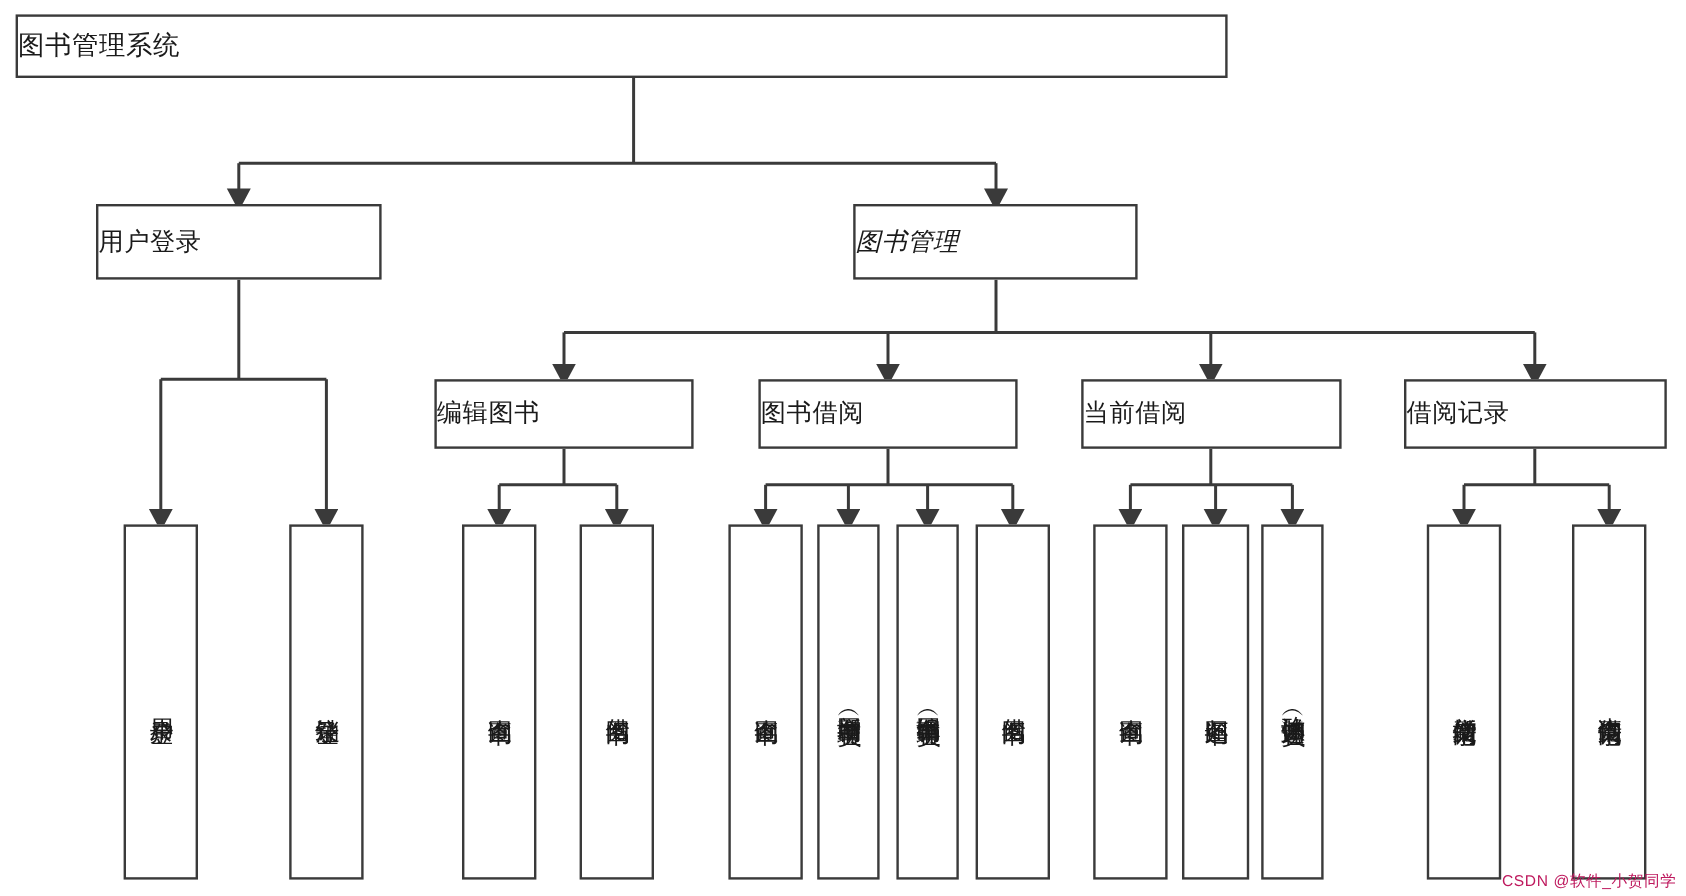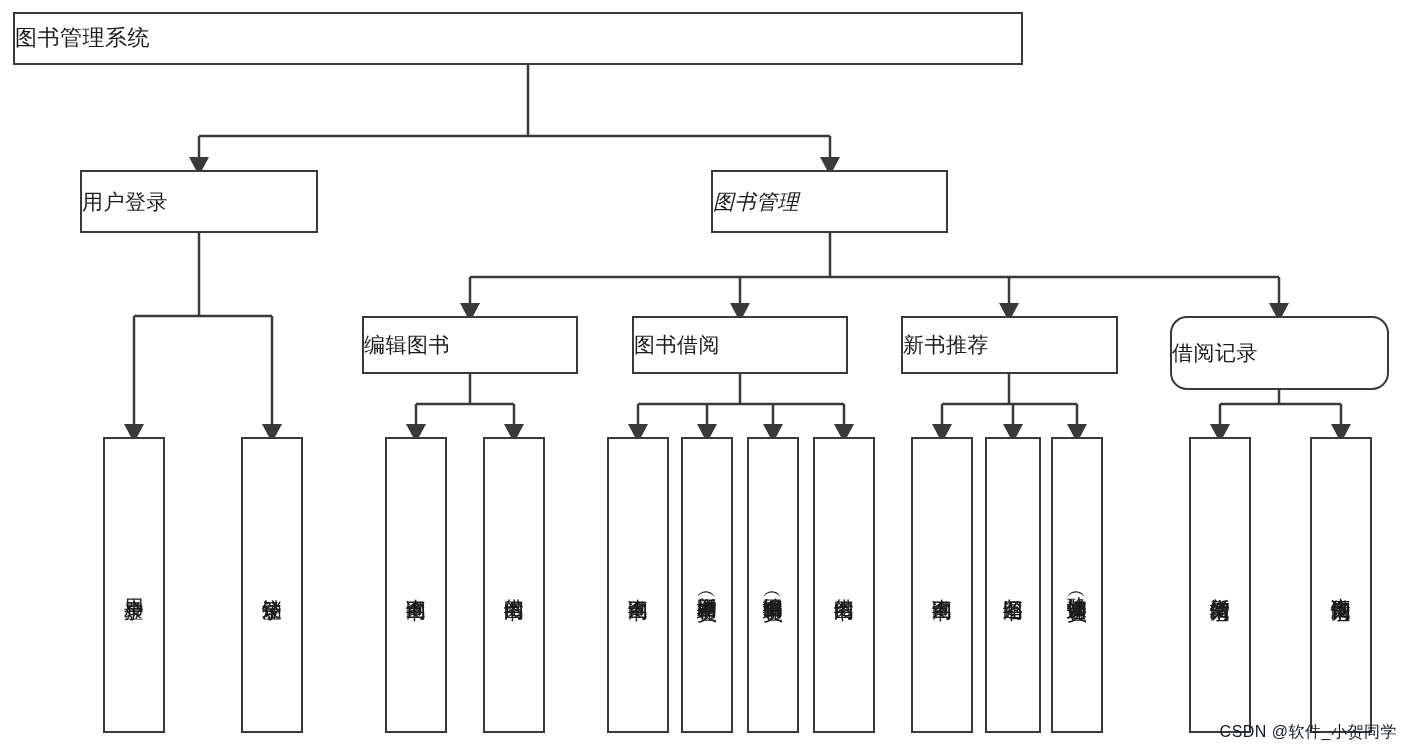--- a/index.html
+++ b/index.html
@@ -58,22 +58,22 @@
     line-height: 1.32;
     letter-spacing: 1px;
     white-space: normal;
     max-height: 100%;
     text-align: center;
   }
   .watermark {
     position: absolute;
     right: 8px;
     bottom: 4px;
-    font-size: 16px;
-    color: #0f172a;
+    font-size: 13px;
+    color: #be185d;
     letter-spacing: 0.5px;
     z-index: 5;
     white-space: nowrap;
   }
 </style>
 </head>
 <body>
 
 <div id="canvas">
 
@@ -138,23 +138,23 @@
     <span>图书管理</span>
   </div>
 
   <div class="node node-h" style="left:362px; top:316px; width:216px; height:58px;">
     <span>编辑图书</span>
   </div>
   <div class="node node-h" style="left:632px; top:316px; width:216px; height:58px;">
     <span>图书借阅</span>
   </div>
   <div class="node node-h" style="left:901px; top:316px; width:217px; height:58px;">
-    <span>新书推荐</span>
-  </div>
-  <div class="node node-h" style="left:1170px; top:316px; width:219px; height:74px;border-radius:17px;">
+    <span>当前借阅</span>
+  </div>
+  <div class="node node-h" style="left:1170px; top:316px; width:219px; height:58px;">
     <span>借阅记录</span>
   </div>
 
   <div class="node node-v" style="left:103px; top:437px; width:62px; height:296px;">
     <span class="vtext">用户登录</span>
   </div>
   <div class="node node-v" style="left:241px; top:437px; width:62px; height:296px;">
     <span class="vtext">注销登录</span>
   </div>
 

